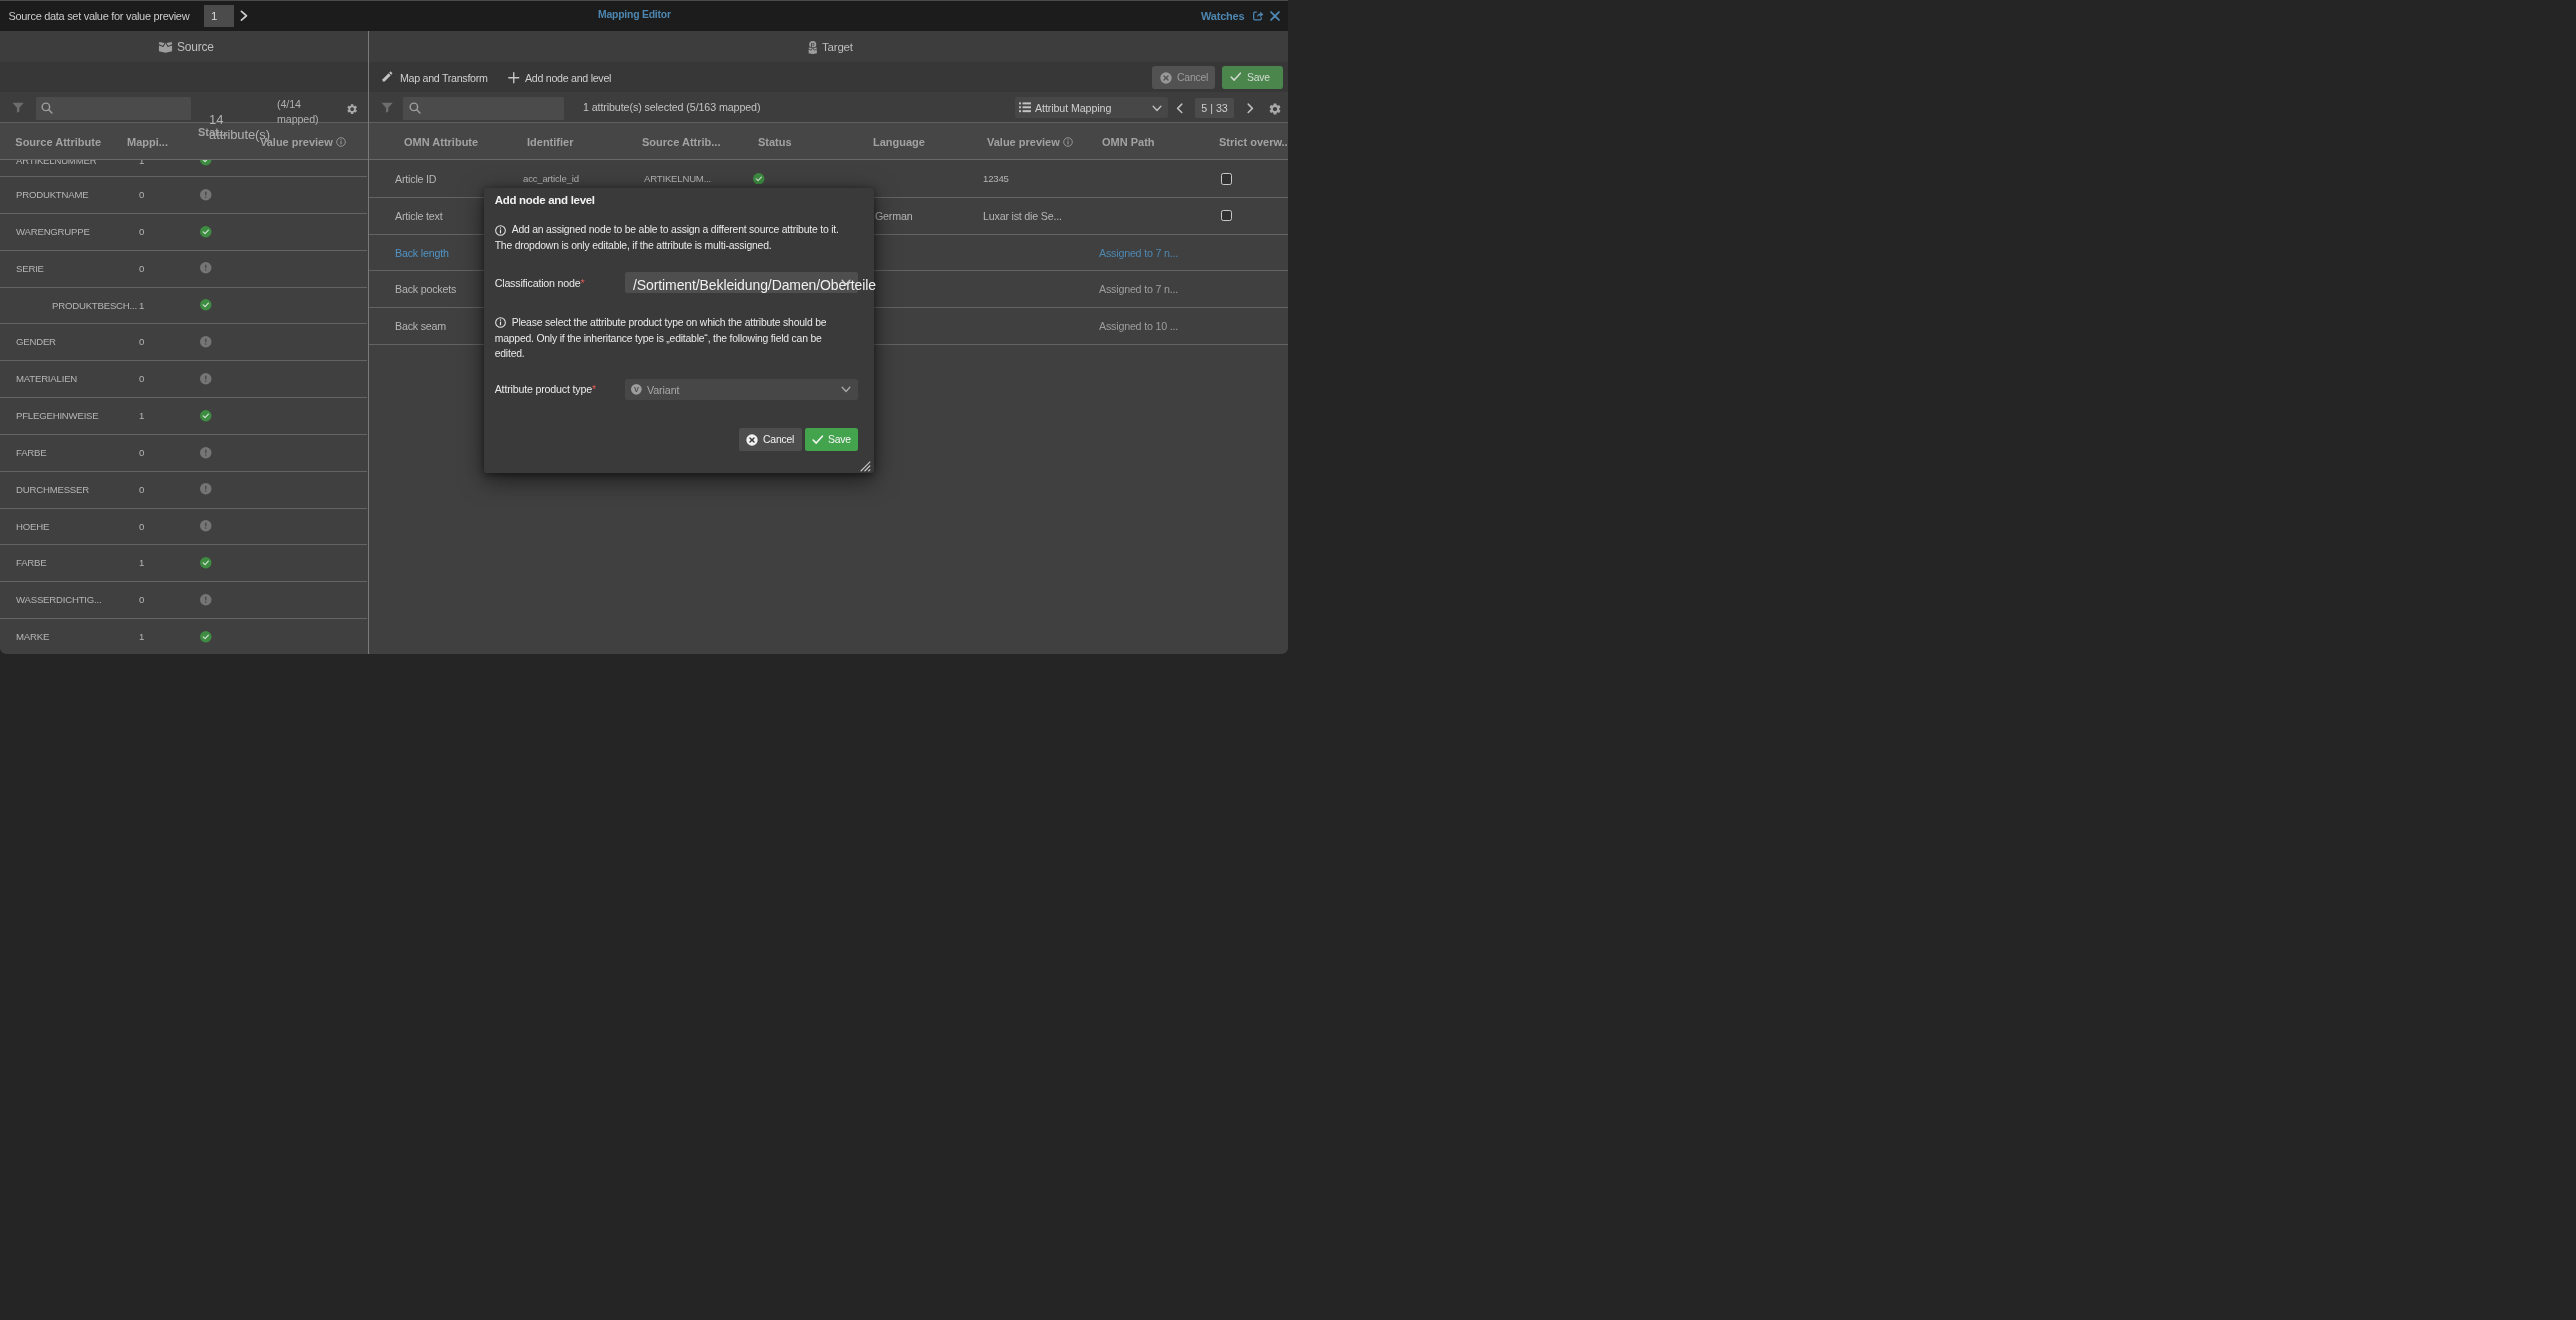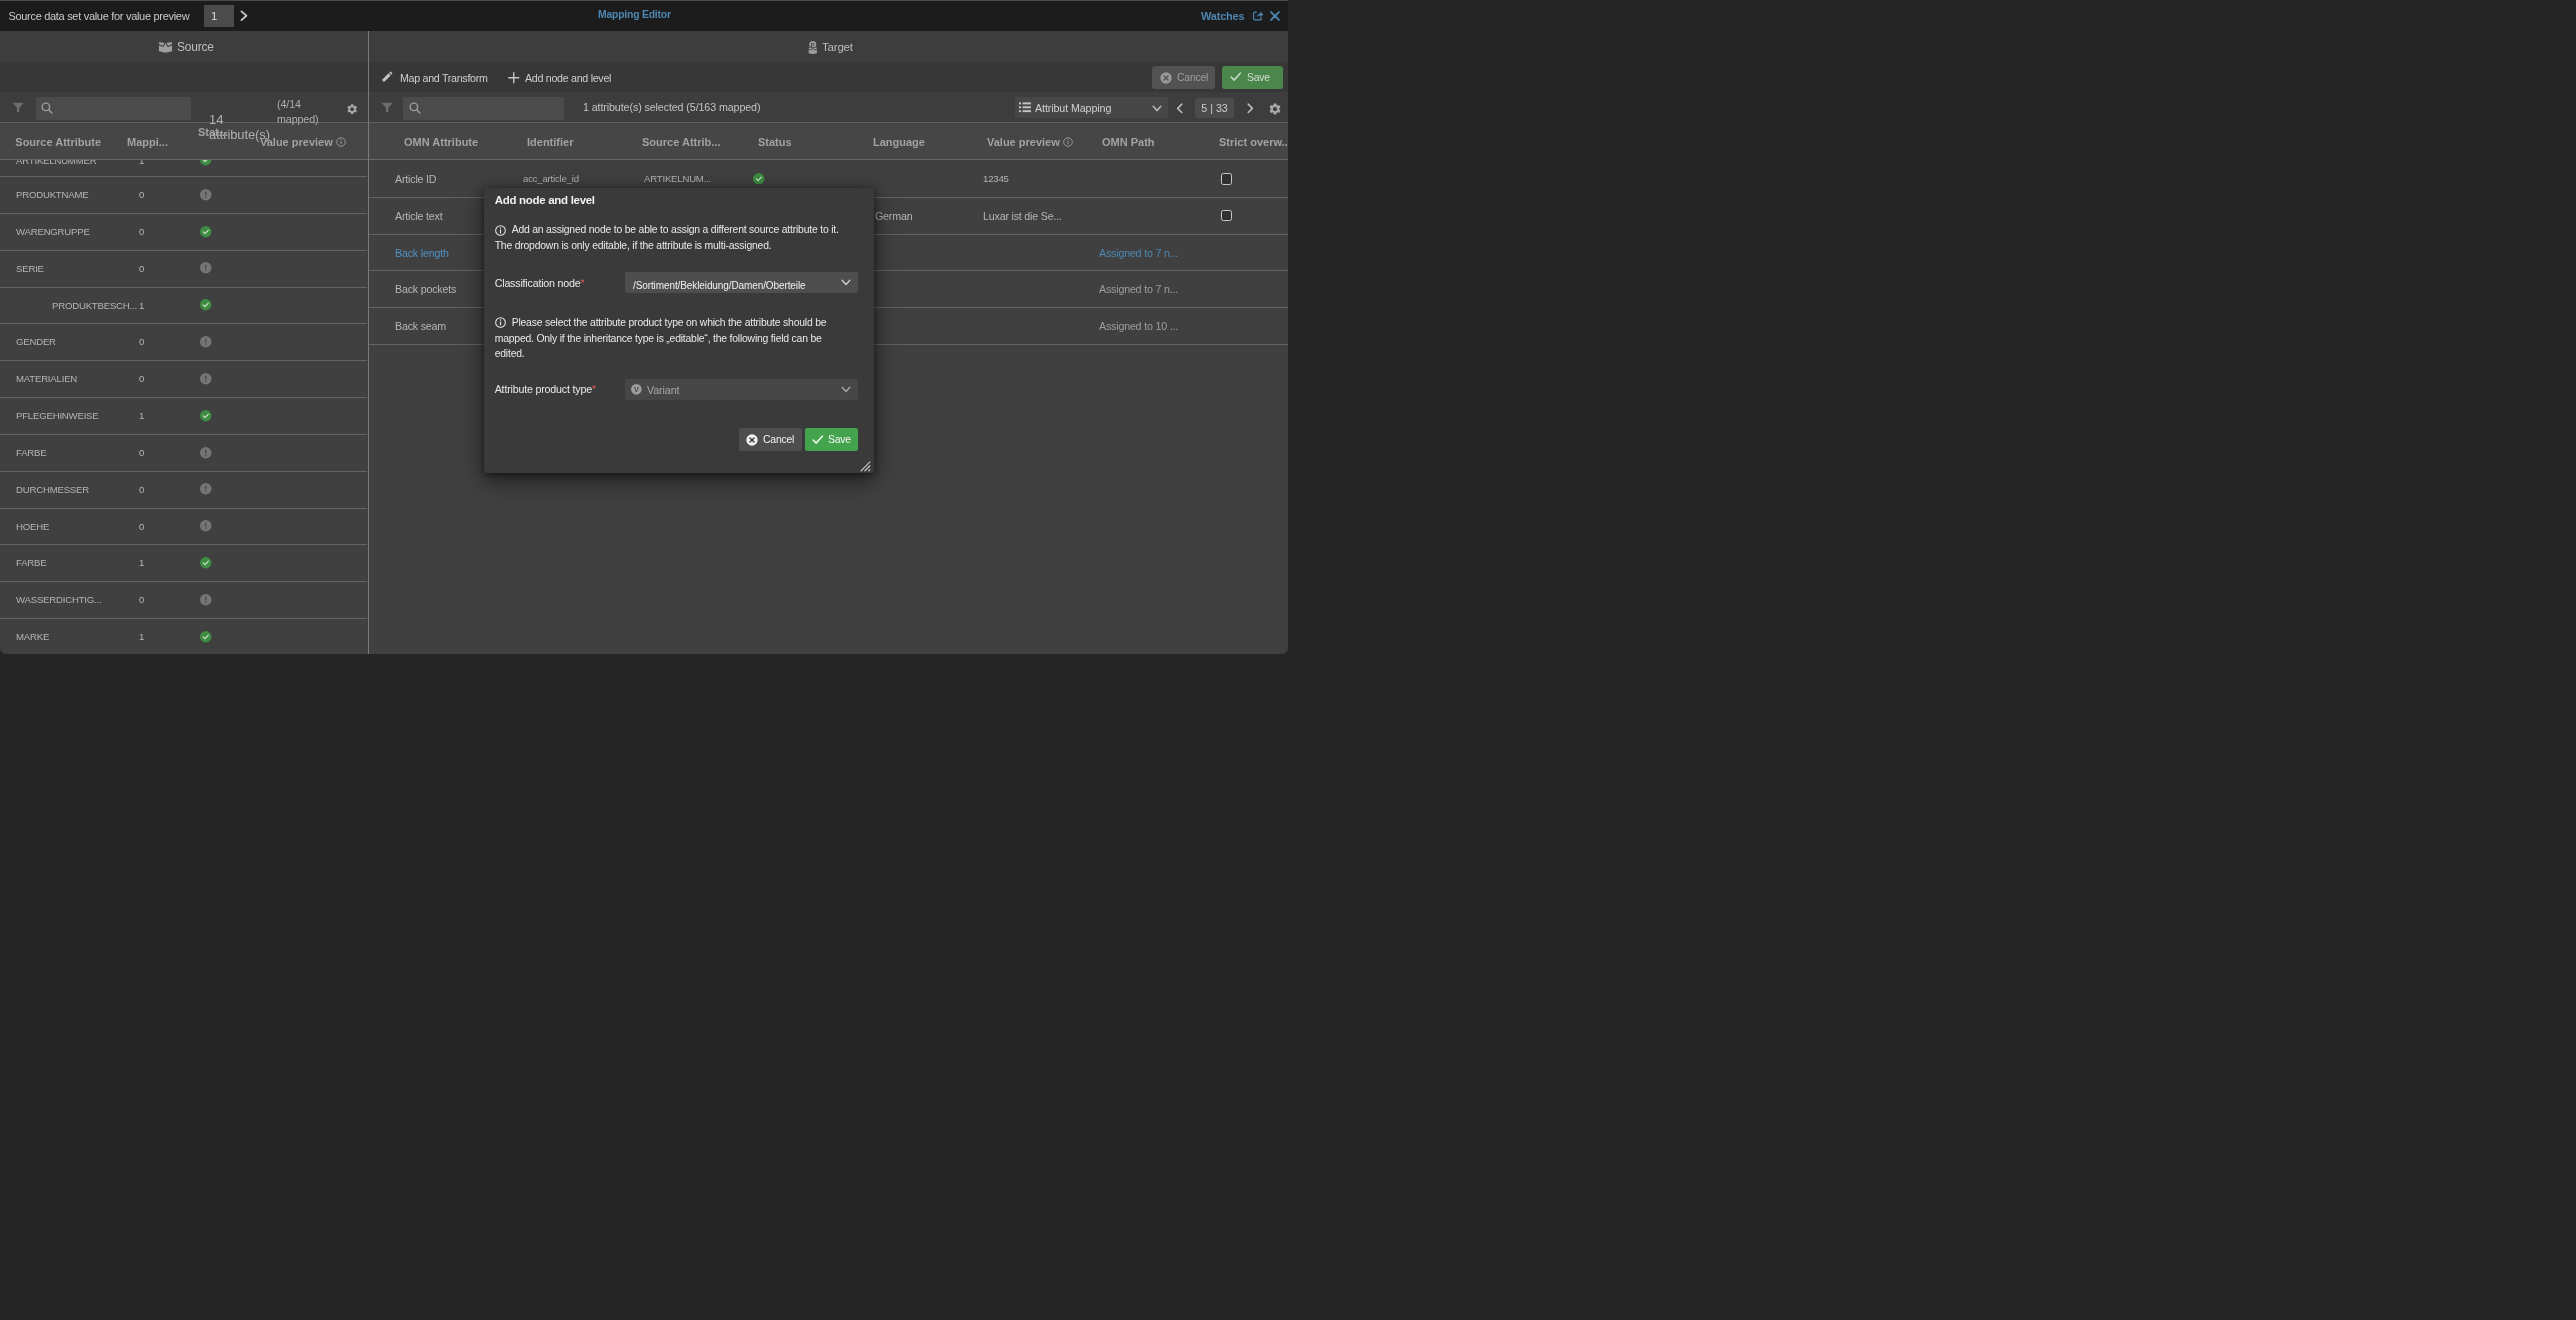--- a/index.html
+++ b/index.html
@@ -304,21 +304,21 @@
   <div class="abs" style="left:484px;top:188px;width:390px;height:285px;background:#3a3a3a;border-radius:3.1px;box-shadow:0 6.1px 24.5px rgba(0,0,0,0.55),0 1.5px 6.1px rgba(0,0,0,0.4);">
     <div class="abs" style="left:10.7px;top:4.6px;font-weight:bold;font-size:11.5px;letter-spacing:-0.3px;color:#f1f1f1;line-height:15.7px;">Add node and level</div>
     <svg class="abs" style="left:10.7px;top:37px;" width="11" height="11" viewBox="0 0 15 15">
         <circle cx="7.5" cy="7.5" r="6.6" fill="none" stroke="#e8e8e8" stroke-width="1.4"></circle>
         <rect x="6.7" y="6.3" width="1.6" height="5" fill="#e8e8e8"></rect>
         <rect x="6.7" y="3.3" width="1.6" height="1.7" fill="#e8e8e8"></rect>
       </svg>
     <div class="abs" style="left:10.7px;top:34px;width:367px;font-size:10.4px;letter-spacing:-0.2px;line-height:15.7px;color:#e9e9e9;text-indent:17px;">Add an assigned node to be able to assign a different source attribute to it.<br><span style="text-indent:0;display:inline;">The dropdown is only editable, if the attribute is multi-assigned.</span></div>
     <div class="abs" style="left:10.7px;top:89px;font-size:10.7px;letter-spacing:-0.2px;color:#e9e9e9;line-height:12.3px;">Classification node<span style="color:#dd5a54;">*</span></div>
     <div class="abs" style="left:141px;top:84px;width:233px;height:21px;background:#4e4e4e;border-radius:2.3px;"></div>
-    <div class="abs cellv" style="left:149px;top:84px;height:26px;font-size:10px;letter-spacing:-0.1px;color:#f0f0f0;">/Sortiment/Bekleidung/Damen/Oberteile</div>
+    <div class="abs cellv" style="left:149px;top:84px;height:26px;font-size:14px;letter-spacing:-0.1px;color:#f0f0f0;">/Sortiment/Bekleidung/Damen/Oberteile</div>
     <svg class="abs" style="left:357px;top:91px;" width="10" height="7" viewBox="0 0 13 9">
         <path d="M1.5 1.5 L6.5 7 L11.5 1.5" fill="none" stroke="#cdcdcd" stroke-width="1.8" stroke-linecap="round" stroke-linejoin="round"></path>
       </svg>
     <svg class="abs" style="left:10.7px;top:129px;" width="11" height="11" viewBox="0 0 15 15">
         <circle cx="7.5" cy="7.5" r="6.6" fill="none" stroke="#e8e8e8" stroke-width="1.4"></circle>
         <rect x="6.7" y="6.3" width="1.6" height="5" fill="#e8e8e8"></rect>
         <rect x="6.7" y="3.3" width="1.6" height="1.7" fill="#e8e8e8"></rect>
       </svg>
     <div class="abs" style="left:10.7px;top:127px;width:368px;font-size:10.4px;letter-spacing:-0.2px;line-height:15.7px;color:#e9e9e9;text-indent:17px;">Please select the attribute product type on which the attribute should be<br><span style="display:inline;">mapped. Only if the inheritance type is „editable“, the following field can be</span><br><span style="display:inline;">edited.</span></div>
     <div class="abs" style="left:10.7px;top:195px;font-size:10.7px;letter-spacing:-0.2px;color:#e9e9e9;line-height:12.3px;">Attribute product type<span style="color:#dd5a54;">*</span></div>

